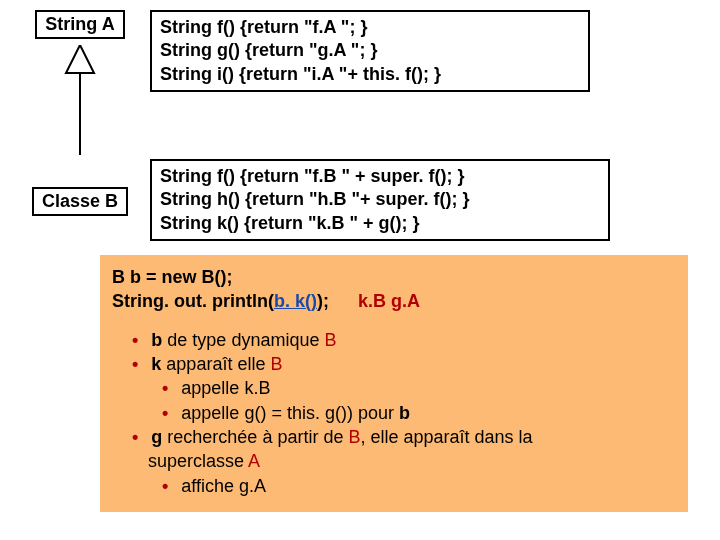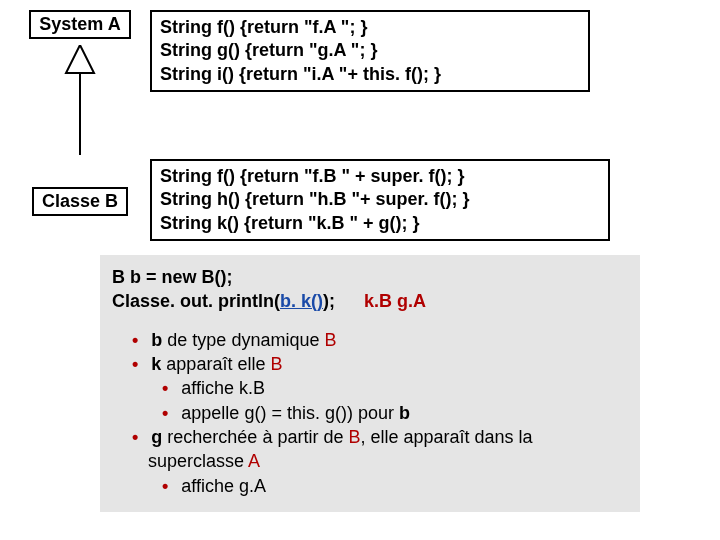--- a/index.html
+++ b/index.html
@@ -35,41 +35,41 @@
   }
   .right-col { flex: 1; }
   .arrow-wrap {
     width: 100%;
     display: flex;
     justify-content: center;
     margin: 6px 0 0 0;
   }
   .eval-box {
     margin: 14px 0 0 90px;
-    width: 540px;
-    background: #e5e5e5;
+    width: 588px;
+    background: #fdba74;
     padding: 10px 12px 14px 12px;
     box-sizing: border-box;
   }
   .eval-top { font-weight: bold; line-height: 1.35; }
   .call-arg { color: #1a4aa8; text-decoration: underline; }
   .output { color: #b00000; margin-left: 24px; }
   .bullets { margin: 14px 0 0 0; padding: 0; line-height: 1.35; }
   .bullets .bullet-dot { color: #b00000; font-weight: bold; margin-right: 8px; }
   .bold { font-weight: bold; }
   .cls-name { color: #b00000; }
   .ind1 { margin-left: 20px; }
   .ind2 { margin-left: 50px; }
 </style>
 </head>
 <body>
 
 <div class="row">
   <div class="left-col">
-    <div class="class-box">System A</div>
+    <div class="class-box">String A</div>
     <div class="arrow-wrap">
       <svg width="36" height="110" viewBox="0 0 36 110">
         <polygon points="18,0 4,28 32,28" fill="#fff" stroke="#000" stroke-width="2"></polygon>
         <line x1="18" y1="28" x2="18" y2="110" stroke="#000" stroke-width="2"></line>
       </svg>
     </div>
   </div>
   <div class="right-col">
     <div class="code-box" style="width:420px;">
       <div>String f() {return "f.A "; }</div>
@@ -89,37 +89,37 @@
       <div>String h() {return "h.B "+ super. f(); }</div>
       <div>String k() {return "k.B " + g(); }</div>
     </div>
   </div>
 </div>
 
 <div class="eval-box">
   <div class="eval-top">
     <div>B b = new B();</div>
     <div>
-      <span>Classe. out. println(</span><span class="call-arg">b. k()</span><span>);</span>
+      <span>String. out. println(</span><span class="call-arg">b. k()</span><span>);</span>
       <span class="output">k.B g.A</span>
     </div>
   </div>
 
   <div class="bullets">
     <div class="ind1">
       <span class="bullet-dot">•</span>
       <span class="bold">b</span><span> de type dynamique </span><span class="cls-name">B</span>
     </div>
     <div class="ind1">
       <span class="bullet-dot">•</span>
       <span class="bold">k</span><span> apparaît elle </span><span class="cls-name">B</span>
     </div>
     <div class="ind2">
       <span class="bullet-dot">•</span>
-      <span>affiche k.B</span>
+      <span>appelle k.B</span>
     </div>
     <div class="ind2">
       <span class="bullet-dot">•</span>
       <span>appelle g() = this. g()) pour </span><span class="bold">b</span>
     </div>
     <div class="ind1">
       <span class="bullet-dot">•</span>
       <span class="bold">g</span><span> recherchée à partir de </span><span class="cls-name">B</span><span>, elle apparaît dans la</span>
     </div>
     <div class="ind1" style="margin-left:36px;">

